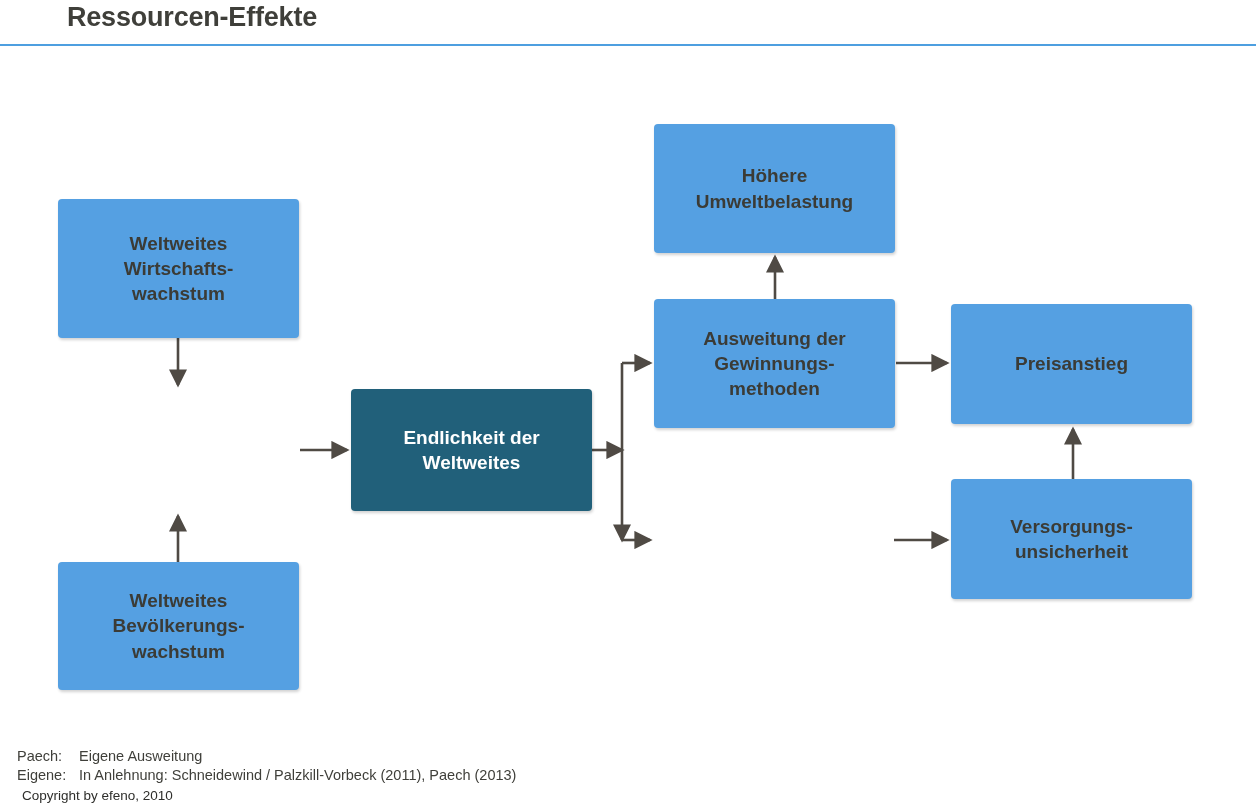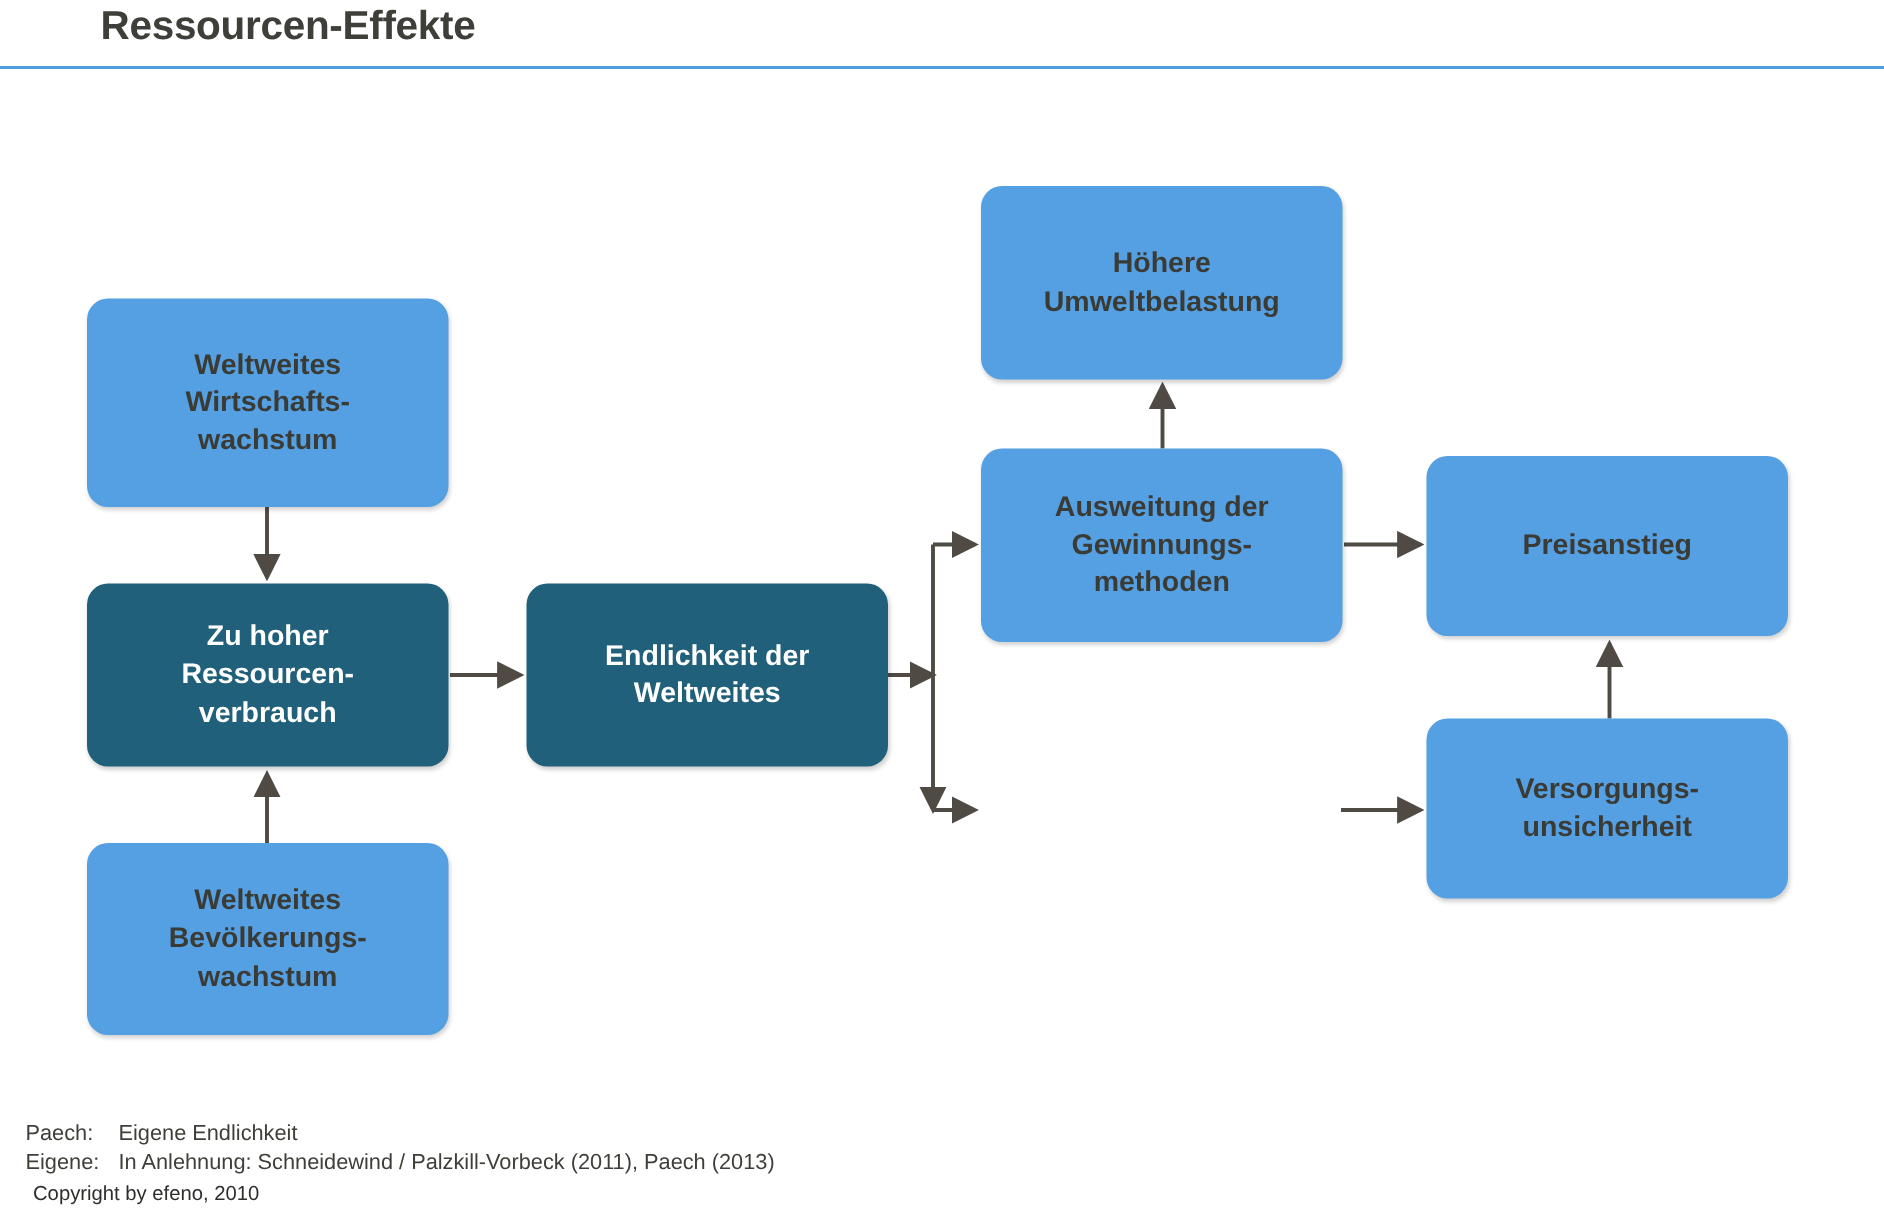--- a/index.html
+++ b/index.html
@@ -53,21 +53,21 @@
     position: absolute;
     left: 0; top: 0;
     width: 1256px;
     height: 740px;
     pointer-events: none;
   }
 
   .node {
     position: absolute;
     box-sizing: border-box;
-    border-radius: 14px;
+    border-radius: 4px;
     display: flex;
     align-items: center;
     justify-content: center;
     text-align: center;
     font-weight: bold;
     font-size: 19px;
     line-height: 1.32;
     padding: 4px 24px;
     box-shadow: 1px 2px 3px rgba(0,0,0,0.18);
   }
@@ -162,25 +162,20 @@
       <line x1="1073" y1="479" x2="1073" y2="429"></line>
     </g>
   </svg>
 
   <div class="node light" id="node-wirtschaftswachstum">
     <span class="node-label">Weltweites
 Wirtschafts-
 wachstum</span>
   </div>
 
-  <div class="node dark" id="node-ressourcenverbrauch">
-    <span class="node-label">Zu hoher
-Ressourcen-
-verbrauch</span>
-  </div>
 
   <div class="node light" id="node-bevoelkerungswachstum">
     <span class="node-label">Weltweites
 Bevölkerungs-
 wachstum</span>
   </div>
 
   <div class="node dark" id="node-endlichkeit">
     <span class="node-label">Endlichkeit der
 Weltweites</span>
@@ -204,20 +199,20 @@
 
   <div class="node light" id="node-versorgungsunsicherheit">
     <span class="node-label">Versorgungs-
 unsicherheit</span>
   </div>
 
 </div>
 
 <div id="footer">
   <div class="footer-line" id="footer-grafik">
-    <span class="footer-key">Paech:</span><span>Eigene Endlichkeit</span>
+    <span class="footer-key">Paech:</span><span>Eigene Ausweitung</span>
   </div>
   <div class="footer-line" id="footer-quelle">
     <span class="footer-key">Eigene:</span><span>In Anlehnung: Schneidewind / Palzkill-Vorbeck (2011), Paech (2013)</span>
   </div>
   <div class="footer-line" id="footer-copyright">Copyright by efeno, 2010</div>
 
 </div>
 
 </body></html>

